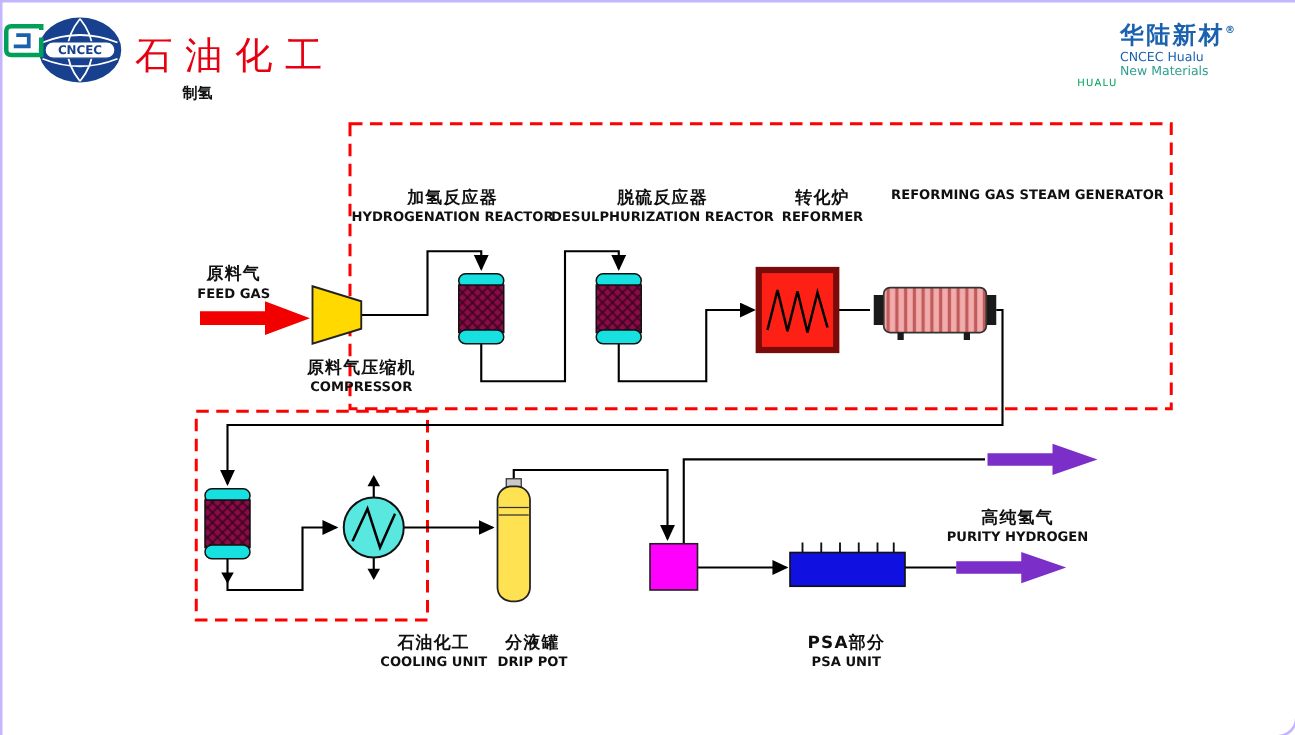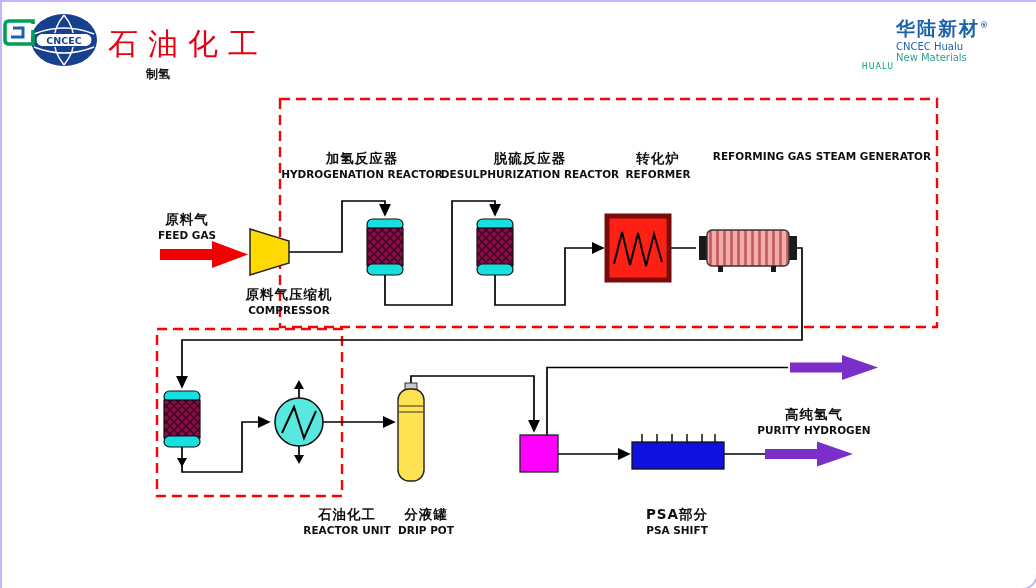--- a/index.html
+++ b/index.html
@@ -175,24 +175,24 @@
   <div class="lbl" style="left:287px;top:283px">
     <div class="zh">原料气压缩机</div>
     <div class="en">COMPRESSOR</div>
   </div>
   <div class="lbl" style="left:812px;top:403px">
     <div class="zh">高纯氢气</div>
     <div class="en">PURITY HYDROGEN</div>
   </div>
   <div class="lbl" style="left:345px;top:503px">
     <div class="zh">石油化工</div>
-    <div class="en">REACTOR UNIT</div>
+    <div class="en">COOLING UNIT</div>
   </div>
   <div class="lbl" style="left:424px;top:503px">
     <div class="zh">分液罐</div>
     <div class="en">DRIP POT</div>
   </div>
   <div class="lbl" style="left:675px;top:503px">
     <div class="zh">PSA部分</div>
-    <div class="en">PSA SHIFT</div>
+    <div class="en">PSA UNIT</div>
   </div>
 
 </div>
 
 </body></html>

